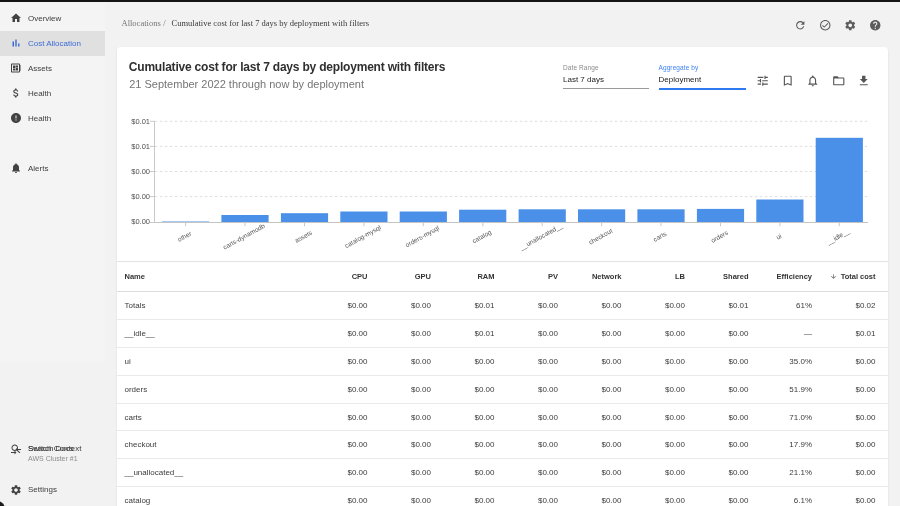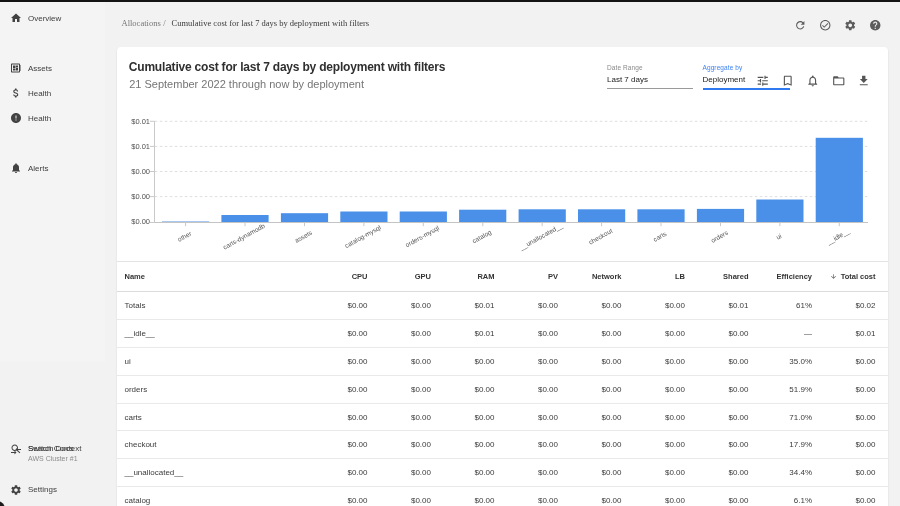--- a/index.html
+++ b/index.html
@@ -15,21 +15,21 @@
 .side { position:absolute; top:2px; left:0; width:105px; height:360px; background:#f4f4f4; }
 .sitem { position:absolute; left:0; width:105px; height:25px; display:flex; align-items:center; }
 .sitem svg { position:absolute; left:10px; top:6.5px; }
 .sitem .lb { position:absolute; left:28px; top:8.1px; font-size:8px; color:#3d3d3d; }
 .sitem.sel { background:#e0e0e0; }
 .sitem.sel .lb { color:#3d6bd6; }
 
 .card { position:absolute; left:117px; top:47px; width:771px; height:470px; background:#fff; border-radius:4px; box-shadow:0 1px 2px rgba(0,0,0,0.12); }
 .title { position:absolute; left:11.8px; top:13.4px; font-size:12px; font-weight:700; color:#2f2f2f; letter-spacing:-0.2px; }
 .subtitle { position:absolute; left:12.2px; top:30.7px; font-size:11px; color:#757575; }
-.fgroup { position:absolute;margin-left:44px; }
+.fgroup { position:absolute; }
 .flabel { font-size:6.5px; color:#8a8a8a; letter-spacing:0.1px; }
 .flabel.blue { color:#3d82f2; }
 .fvalue { font-size:8px; color:#222; margin-top:4px; }
 .funder { height:1px; background:#9a9a9a; margin-top:3.5px; }
 .funder.blue { height:2px; background:#2f7af0; }
 .cicons { position:absolute; top:74px; display:flex; }
 .cicons > div { width:25.3px; display:flex; justify-content:center; }
 
 .tablewrap { position:absolute; left:0; top:214px; width:771px; border-top:1px solid #e3e3e3; }
 .trow { display:grid; grid-template-columns:187px 63.5px 63.5px 63.5px 63.5px 63.5px 63.5px 63.5px 63.5px 63.5px; border-bottom:1px solid #e9e9e9; }
@@ -59,20 +59,26 @@
       <path d="M12 2C6.48 2 2 6.48 2 12s4.48 10 10 10 10-4.48 10-10S17.52 2 12 2zm1 17h-2v-2h2v2zm2.07-7.75l-.9.92C13.45 12.9 13 13.5 13 15h-2v-.5c0-1.1.45-2.1 1.17-2.83l1.24-1.26c.37-.36.59-.86.59-1.41 0-1.1-.9-2-2-2s-2 .9-2 2H8c0-2.21 1.79-4 4-4s4 1.79 4 4c0 .88-.36 1.68-.93 2.25z"></path>
     </svg>
 </div>
 
 <div class="side">
   <div class="sitem" style="top:3.5px;">
     <svg width="12" height="12" viewBox="0 0 24 24" fill="#424242">
         <path d="M10 20v-6h4v6h5v-8h3L12 3 2 12h3v8z"></path>
       </svg>
     <span class="lb">Overview</span>
+  </div>
+  <div class="sitem sel" style="top:28.5px;">
+    <svg width="12" height="12" viewBox="0 0 24 24" fill="#3d6bd6">
+        <path d="M5 9.2h3V19H5zM10.6 5h2.8v14h-2.8zm5.6 8H19v6h-2.8z"></path>
+      </svg>
+    <span class="lb">Cost Allocation</span>
   </div>
   <div class="sitem" style="top:53.5px;">
     <svg width="12" height="12" viewBox="0 0 24 24" fill="#424242">
         <path d="M22 9V7h-2V5c0-1.1-.9-2-2-2H4c-1.1 0-2 .9-2 2v14c0 1.1.9 2 2 2h14c1.1 0 2-.9 2-2v-2h2v-2h-2v-2h2v-2h-2V9h2zm-4 10H4V5h14v14zM6 13h5v4H6zm6-6h4v3h-4zM6 7h5v5H6zm6 4h4v6h-4z"></path>
       </svg>
     <span class="lb">Assets</span>
   </div>
   <div class="sitem" style="top:78.5px;">
     <svg width="12" height="12" viewBox="0 0 24 24" fill="#424242">
         <path d="M11.8 10.9c-2.27-.59-3-1.2-3-2.15 0-1.09 1.01-1.85 2.7-1.85 1.78 0 2.44.85 2.5 2.1h2.21c-.07-1.72-1.12-3.3-3.21-3.81V3h-3v2.16c-1.94.42-3.5 1.68-3.5 3.61 0 2.31 1.91 3.46 4.7 4.13 2.5.6 3 1.48 3 2.41 0 .69-.49 1.79-2.7 1.79-2.06 0-2.87-.92-2.98-2.1h-2.2c.12 2.19 1.76 3.42 3.68 3.83V21h3v-2.15c1.95-.37 3.5-1.5 3.5-3.55 0-2.84-2.43-3.81-4.7-4.4z"></path>
@@ -312,21 +318,21 @@
       </div>
     <div class="trow tr">
         <div>__unallocated__</div>
         <div>$0.00</div>
         <div>$0.00</div>
         <div>$0.00</div>
         <div>$0.00</div>
         <div>$0.00</div>
         <div>$0.00</div>
         <div>$0.00</div>
-        <div>34.4%</div>
+        <div>21.1%</div>
         <div>$0.00</div>
       </div>
     <div class="trow tr">
         <div>catalog</div>
         <div>$0.00</div>
         <div>$0.00</div>
         <div>$0.00</div>
         <div>$0.00</div>
         <div>$0.00</div>
         <div>$0.00</div>

